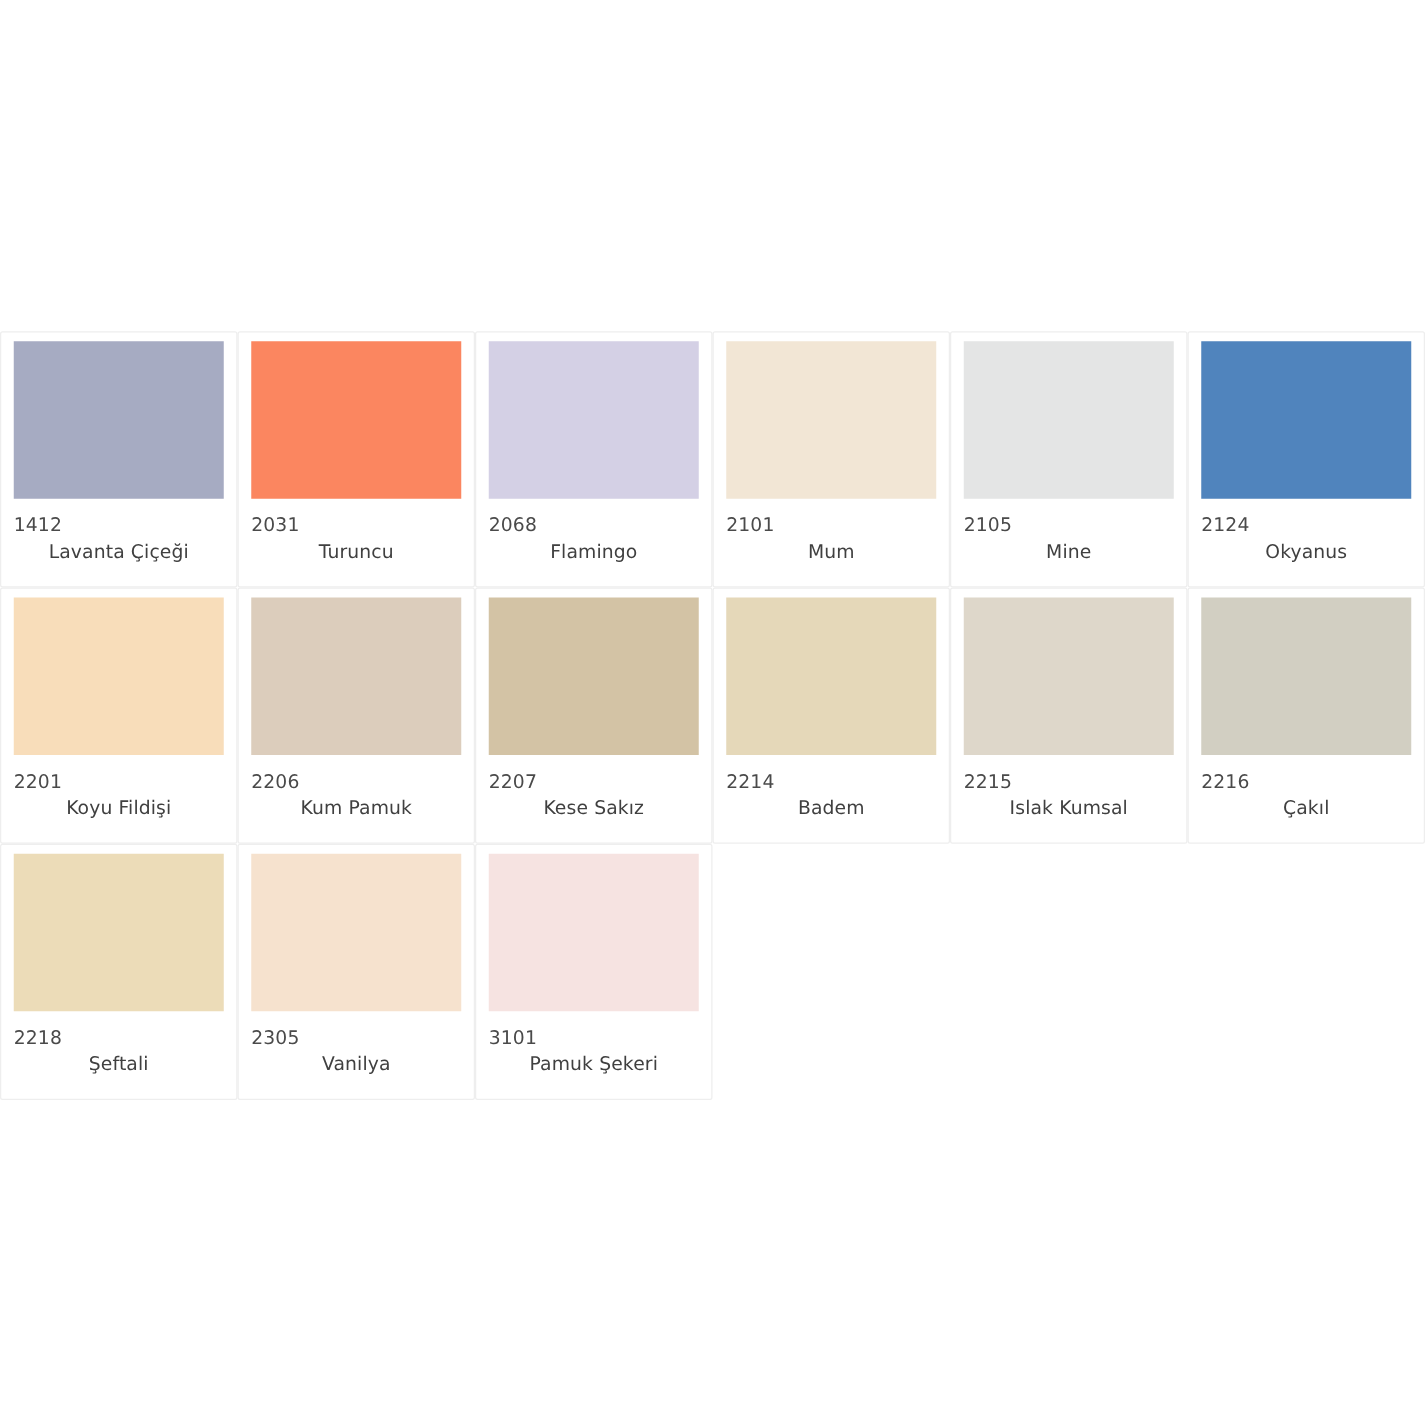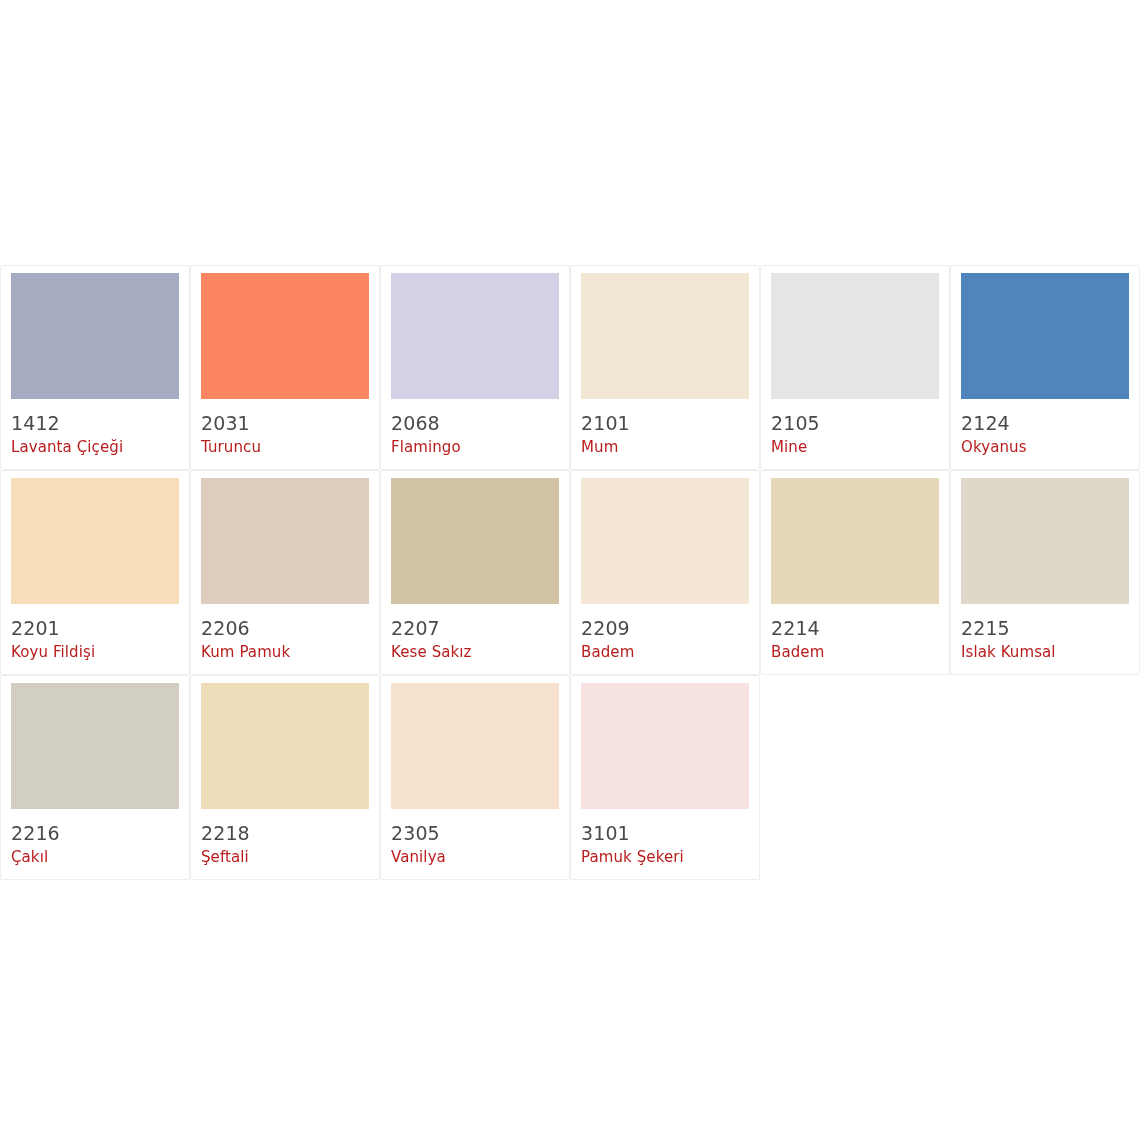--- a/index.html
+++ b/index.html
@@ -47,30 +47,31 @@
     margin-top: 7px;
     flex: none;
   }
 
   .card-text {
     padding-top: 11px;
     line-height: 1.42;
   }
 
   .color-code {
-    font-size: 19px;
+    font-size: 15px;
     color: #4a4a4a;
     letter-spacing: 0.1px;
   }
 
   .color-name {
     font-size: 15px;
-    color: #b91c1c;
+    color: #404040;
     letter-spacing: 0.1px;
     white-space: nowrap;
+    text-align: center;
   }
 </style>
 </head>
 <body>
 
 <div id="palette-grid">
     <div class="color-card">
       <div class="swatch" style="background-color: rgb(166, 171, 194);"></div>
       <div class="card-text">
         <div class="color-code">1412</div>
@@ -127,27 +128,20 @@
       </div>
     </div>
     <div class="color-card">
       <div class="swatch" style="background-color: rgb(211, 195, 165);"></div>
       <div class="card-text">
         <div class="color-code">2207</div>
         <div class="color-name">Kese Sakız</div>
       </div>
     </div>
     <div class="color-card">
-      <div class="swatch" style="background-color: rgb(244, 231, 214);"></div>
-      <div class="card-text">
-        <div class="color-code">2209</div>
-        <div class="color-name">Badem</div>
-      </div>
-    </div>
-    <div class="color-card">
       <div class="swatch" style="background-color: rgb(229, 216, 185);"></div>
       <div class="card-text">
         <div class="color-code">2214</div>
         <div class="color-name">Badem</div>
       </div>
     </div>
     <div class="color-card">
       <div class="swatch" style="background-color: rgb(222, 215, 202);"></div>
       <div class="card-text">
         <div class="color-code">2215</div>

